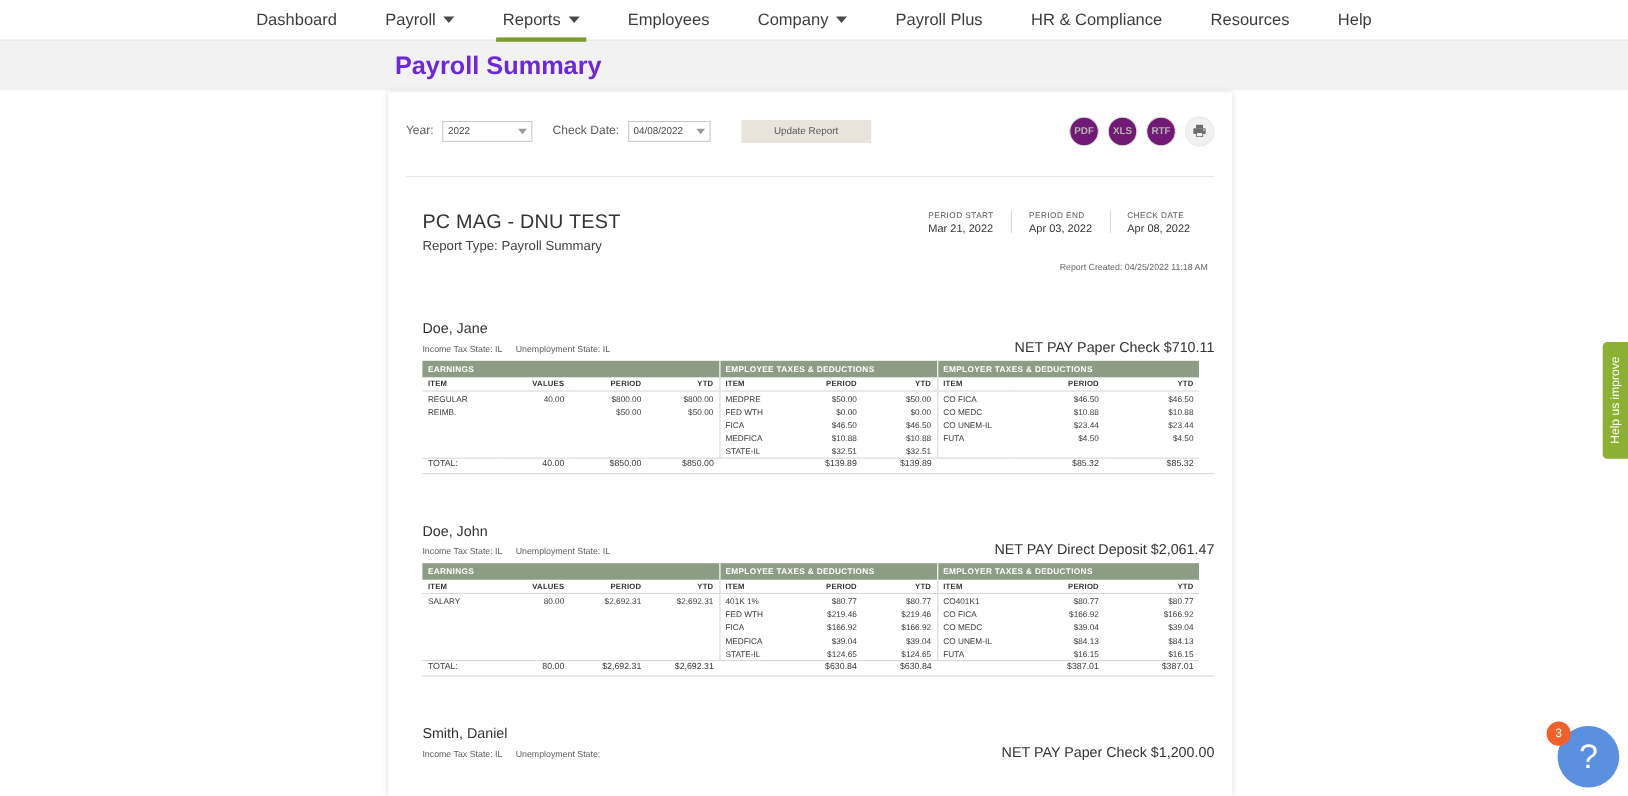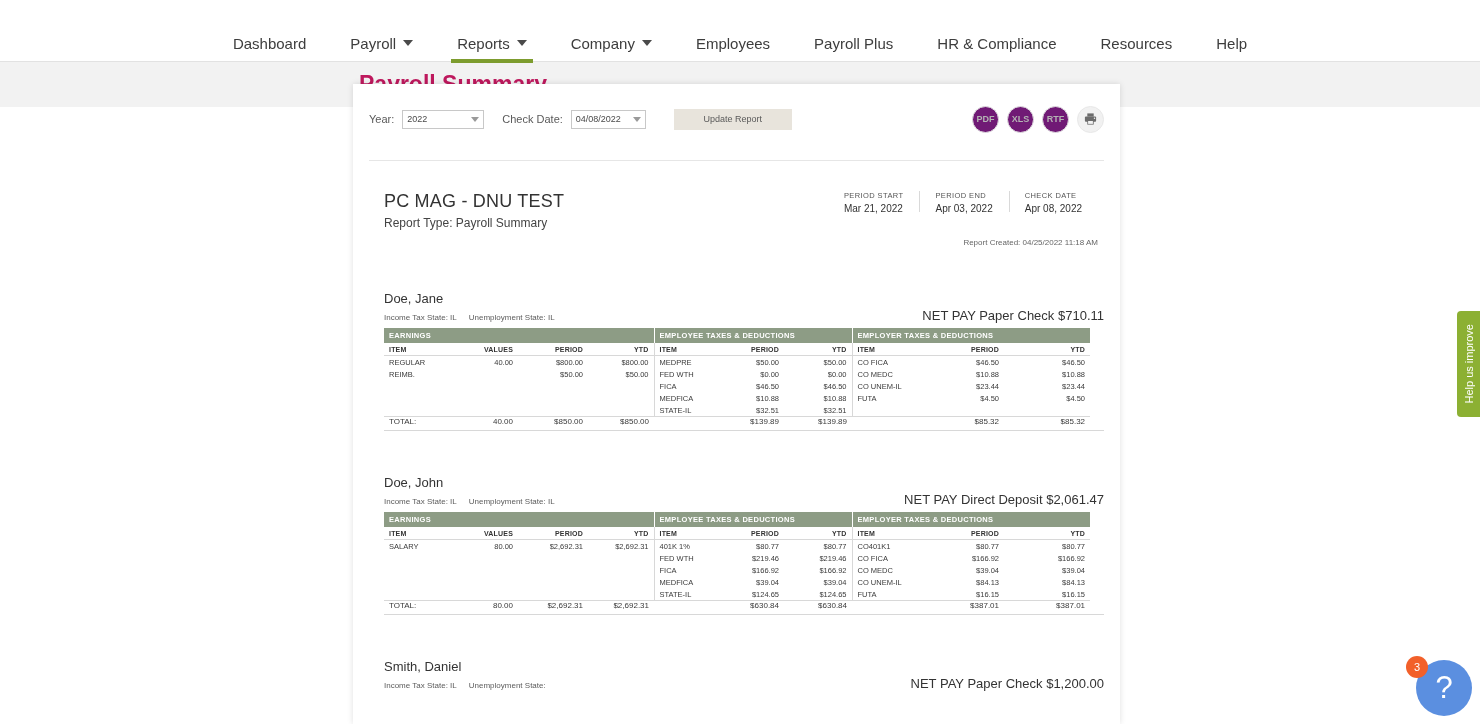--- a/index.html
+++ b/index.html
@@ -16,21 +16,20 @@
   
   .nav {
     height:37px;
     background:#ffffff;
     display:flex;
     align-items:center;
     justify-content:center;
     gap:0px;
     border-bottom:1px solid #e2e2e2;
     position:relative;
-    margin-top:25px;
   }
   .nav-item {
     font-size:15px;
     color:#3d3d3d;
     padding:0 22px;
     height:37px;
     display:flex;
     align-items:center;
     gap:7px;
     cursor:pointer;
@@ -56,21 +55,21 @@
   .title-bar {
     background:#f2f2f2;
     height:45px;
     display:flex;
     align-items:center;
     padding-left:359px;
   }
   .page-title {
     font-size:23px;
     font-weight:bold;
-    color:#be185d;
+    color:#6d28d9;
   }
 
   
   .card {
     position:absolute;
     left:353px; top:84px;
     width:767px;
     min-height:640px;
     background:#fff;
     box-shadow:0 0 6px rgba(0,0,0,0.13);
@@ -273,25 +272,25 @@
     </div>
     <div class="nav-item">
       <span>Payroll</span>
       <span class="caret"></span>
     </div>
     <div class="nav-item active">
       <span>Reports</span>
       <span class="caret"></span>
     </div>
     <div class="nav-item">
+      <span>Employees</span>
+    </div>
+    <div class="nav-item">
       <span>Company</span>
       <span class="caret"></span>
-    </div>
-    <div class="nav-item">
-      <span>Employees</span>
     </div>
     <div class="nav-item">
       <span>Payroll Plus</span>
     </div>
     <div class="nav-item">
       <span>HR &amp; Compliance</span>
     </div>
     <div class="nav-item">
       <span>Resources</span>
     </div>

